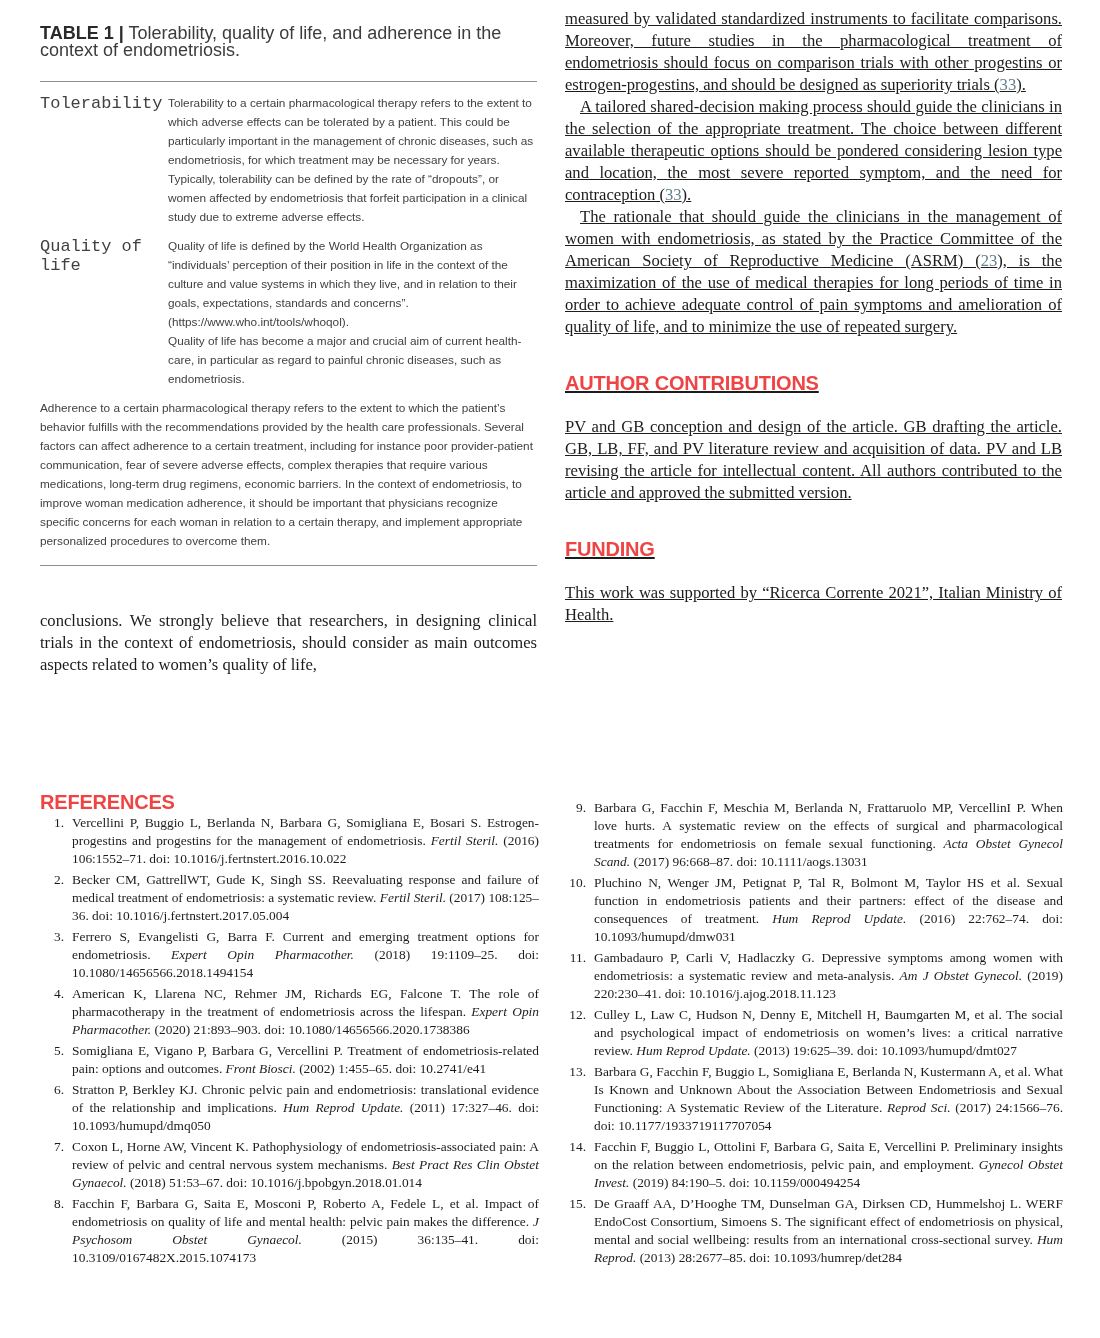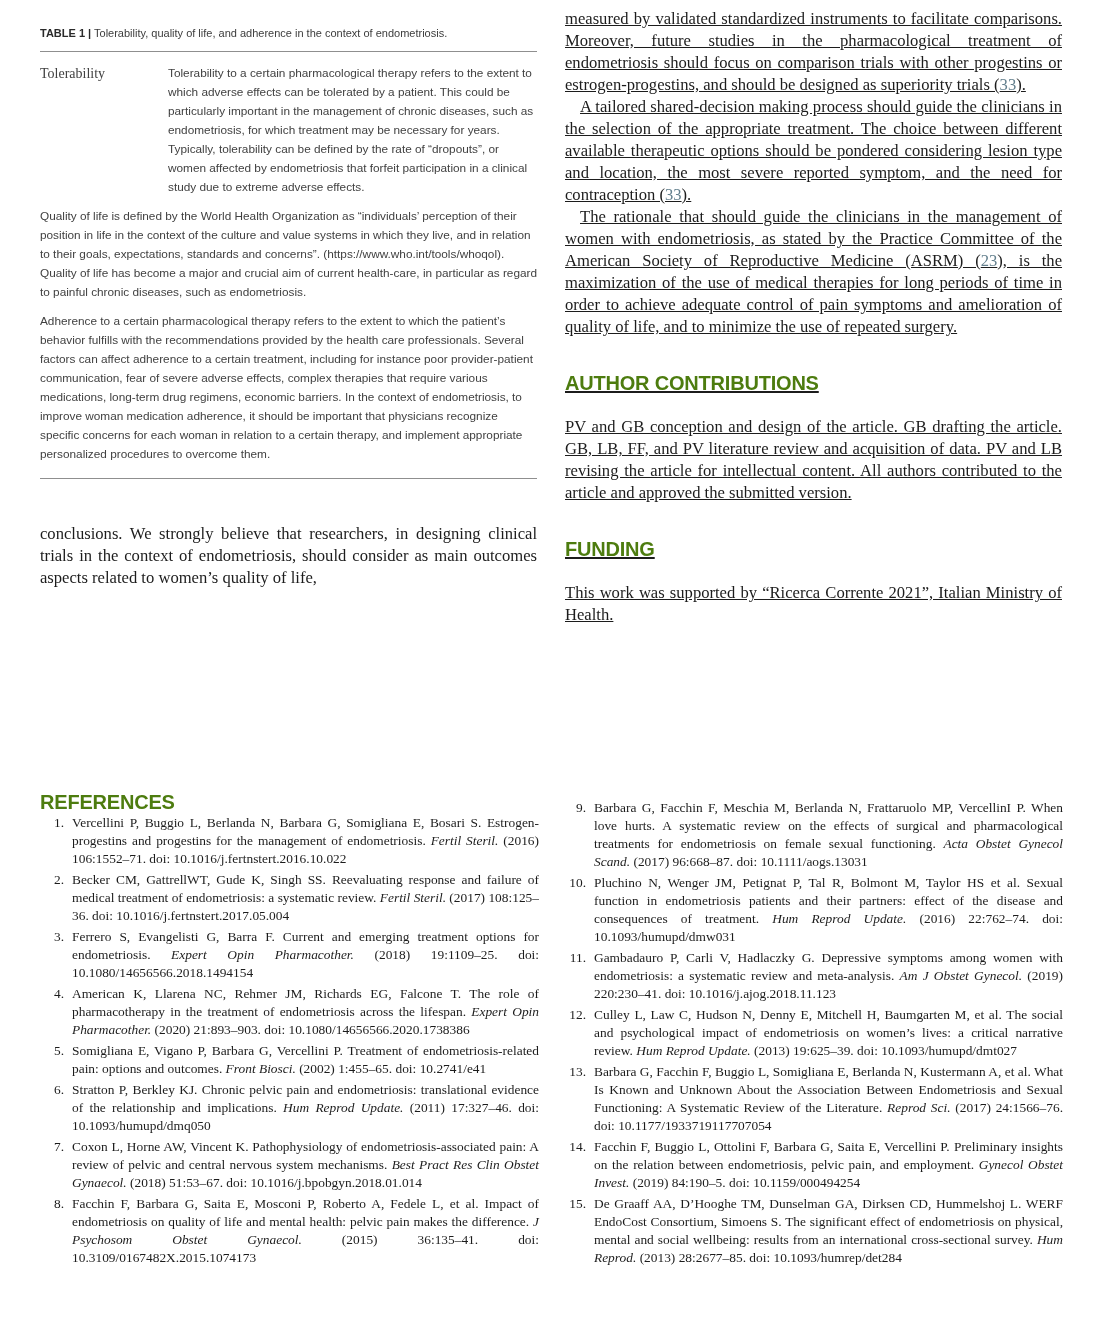--- a/index.html
+++ b/index.html
@@ -12,34 +12,34 @@
     overflow: hidden;
     font-family: "Liberation Serif", serif;
     color: #1c1c1c;
   }
   .abs { position: absolute; }
 
   
   .lt { left: 40px; top: 25px; width: 497px; }
   .tbl-caption {
     font-family: "Liberation Sans", sans-serif;
-    font-size: 11px;
+    font-size: 18px;
     line-height: 17px;
     color: #3c3c3c;
-    margin: 0 0 9px 0;
+    margin: 0 0 22px 0;
     text-align: left;
   }
   .tbl-caption .cap-label { font-weight: bold; color: #2a2a2a; }
   .tbl-rule { border: none; border-top: 1px solid #8f8f8f; margin: 0; height: 0; }
   .tbl-body { padding: 7px 0 9px 0; }
   .tbl-row { display: flex; padding: 5px 0; }
   .tbl-term {
     width: 128px; flex-shrink: 0;
-    font-family: Liberation Serif, serif;
-    font-size: 14px; line-height: 19px; color: #414141;
+    font-family: Liberation Mono, monospace;
+    font-size: 17px; line-height: 19px; color: #414141;
   }
   .tbl-def {
     flex: 1;
     font-family: "Liberation Sans", sans-serif;
     font-size: 11.8px; line-height: 19px; color: #414141;
     white-space: pre-line;
     text-align: left;
   }
 
   
@@ -52,21 +52,21 @@
   .body-p.indent { text-indent: 15px; }
   .concl-p { margin-top: 44px; }
   .cite { color: #64808e; }
 
   .rt { left: 565px; top: 8px; width: 497px; text-decoration: underline; }
 
   .sec-heading {
     font-family: "Liberation Sans", sans-serif;
     font-size: 20px;
     font-weight: bold;
-    color: #4d7c0f;
+    color: #ef4444;
     letter-spacing: -0.2px;
     margin: 0;
   }
   .rt .sec-heading { margin-top: 34px; margin-bottom: 21px; }
 
   
   .lrefs { left: 40px; top: 791px; width: 499px; }
   .rrefs { left: 562px; top: 799px; width: 501px; }
   .refs-heading { }
   .ref-list { font-size: 13.4px; line-height: 18px; }
@@ -86,20 +86,21 @@
       <hr class="tbl-rule">
       <div class="tbl-body">
 
           <div class="tbl-row">
             <div class="tbl-term">Tolerability</div>
             <div class="tbl-def">Tolerability to a certain pharmacological therapy refers to the extent to which adverse effects can be tolerated by a patient. This could be particularly important in the management of chronic diseases, such as endometriosis, for which treatment may be necessary for years.
 Typically, tolerability can be defined by the rate of “dropouts”, or women affected by endometriosis that forfeit participation in a clinical study due to extreme adverse effects.</div>
           </div>
 
           <div class="tbl-row">
+            <div class="tbl-term">Quality of life</div>
             <div class="tbl-def">Quality of life is defined by the World Health Organization as “individuals’ perception of their position in life in the context of the culture and value systems in which they live, and in relation to their goals, expectations, standards and concerns”. (https://www.who.int/tools/whoqol).
 Quality of life has become a major and crucial aim of current health-care, in particular as regard to painful chronic diseases, such as endometriosis.</div>
           </div>
 
           <div class="tbl-row">
             <div class="tbl-def">Adherence to a certain pharmacological therapy refers to the extent to which the patient’s behavior fulfills with the recommendations provided by the health care professionals. Several factors can affect adherence to a certain treatment, including for instance poor provider-patient communication, fear of severe adverse effects, complex therapies that require various medications, long-term drug regimens, economic barriers. In the context of endometriosis, to improve woman medication adherence, it should be important that physicians recognize specific concerns for each woman in relation to a certain therapy, and implement appropriate personalized procedures to overcome them.</div>
           </div>
         </div>
       <hr class="tbl-rule">
     </div>

